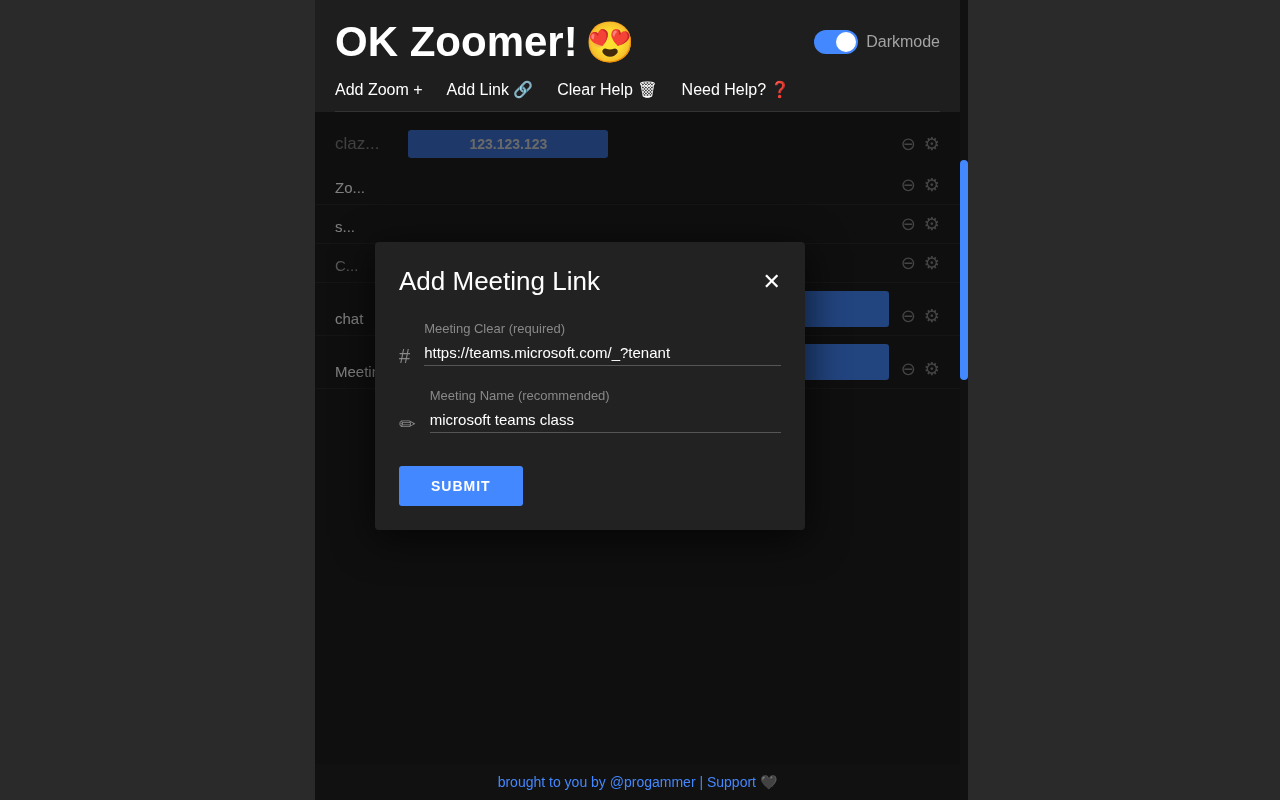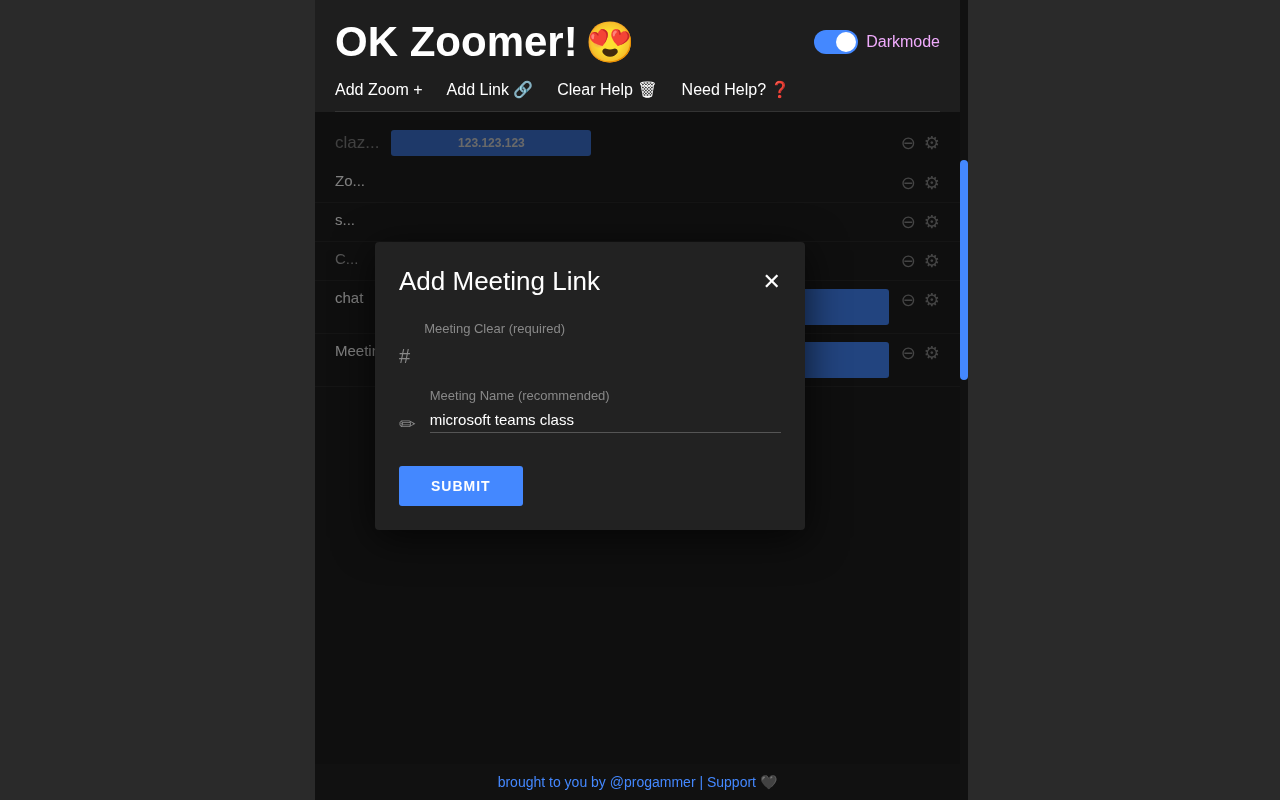--- a/index.html
+++ b/index.html
@@ -53,21 +53,21 @@
     }
 
     .emoji {
       font-size: 40px;
     }
 
     .darkmode-toggle {
       display: flex;
       align-items: center;
       gap: 8px;
-      color: #f0abfc;
+      color: #a3a3a3;
       font-size: 16px;
     }
 
     .toggle-switch {
       width: 44px;
       height: 24px;
       background: #4488ff;
       border-radius: 12px;
       position: relative;
       cursor: pointer;
@@ -104,21 +104,21 @@
     .content {
       flex: 1;
       overflow: hidden;
       position: relative;
       padding: 10px 0;
     }
 
     
     .row {
       display: flex;
-      align-items: flex-start;
+      align-items: flex-end;
       padding: 8px 20px;
       gap: 12px;
       border-bottom: 1px solid #2a2a2a;
     }
 
     .row-label {
       color: #ffffff;
       font-size: 15px;
       min-width: 120px;
       flex-shrink: 0;
@@ -296,26 +296,27 @@
       color: #aaa;
       font-size: 17px;
       opacity: 0.7;
     }
 
     .partial-btn {
       background: #4488ff;
       color: white;
       border: none;
       padding: 6px 16px;
-      font-size: 12px;
+      font-size: 14px;
       font-weight: bold;
       border-radius: 3px;
       opacity: 0.8;
       text-align: center;
       width: 200px;
+      margin-left: 17px;
     }
   </style>
 </head>
 <body>
 
 <div class="left-panel"></div>
 
 <div class="main-area">
 
   <div class="header">
@@ -408,20 +409,21 @@
         <div class="modal-header">
           <span class="modal-title">Add Meeting Link</span>
           <button class="modal-close">✕</button>
         </div>
 
         
         <div class="modal-field">
           <span class="field-icon">#</span>
           <div class="field-group">
             <div class="field-label">Meeting Clear (required)</div>
+            <input class="field-input" type="text" value="https://teams.microsoft.com/_?tenant" style="">
           </div>
         </div>
 
         
         <div class="modal-field">
           <span class="field-icon">✏</span>
           <div class="field-group">
             <div class="field-label">Meeting Name (recommended)</div>
             <input class="field-input" type="text" value="microsoft teams class" style="">
           </div>

